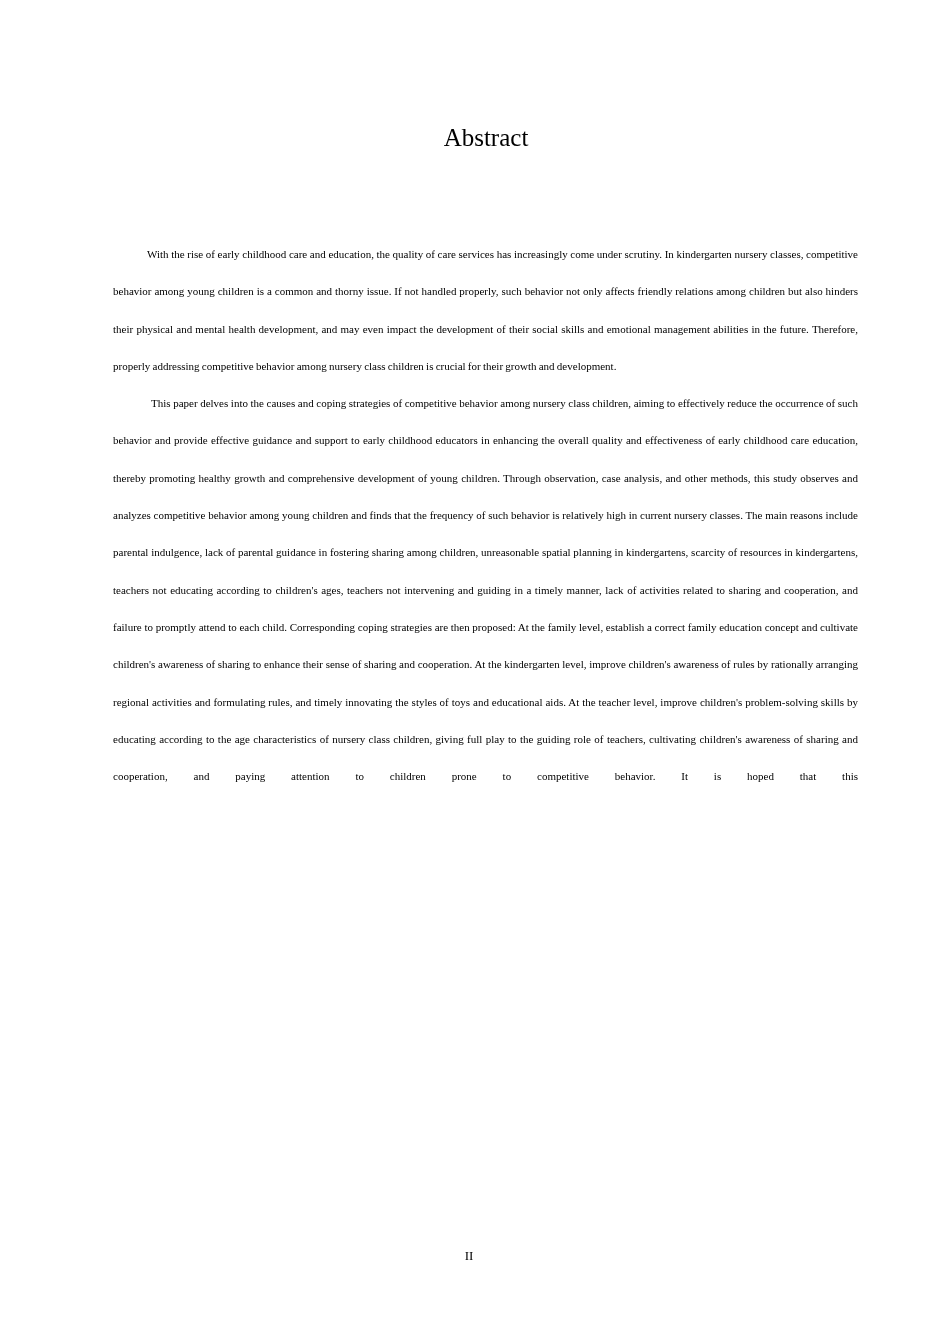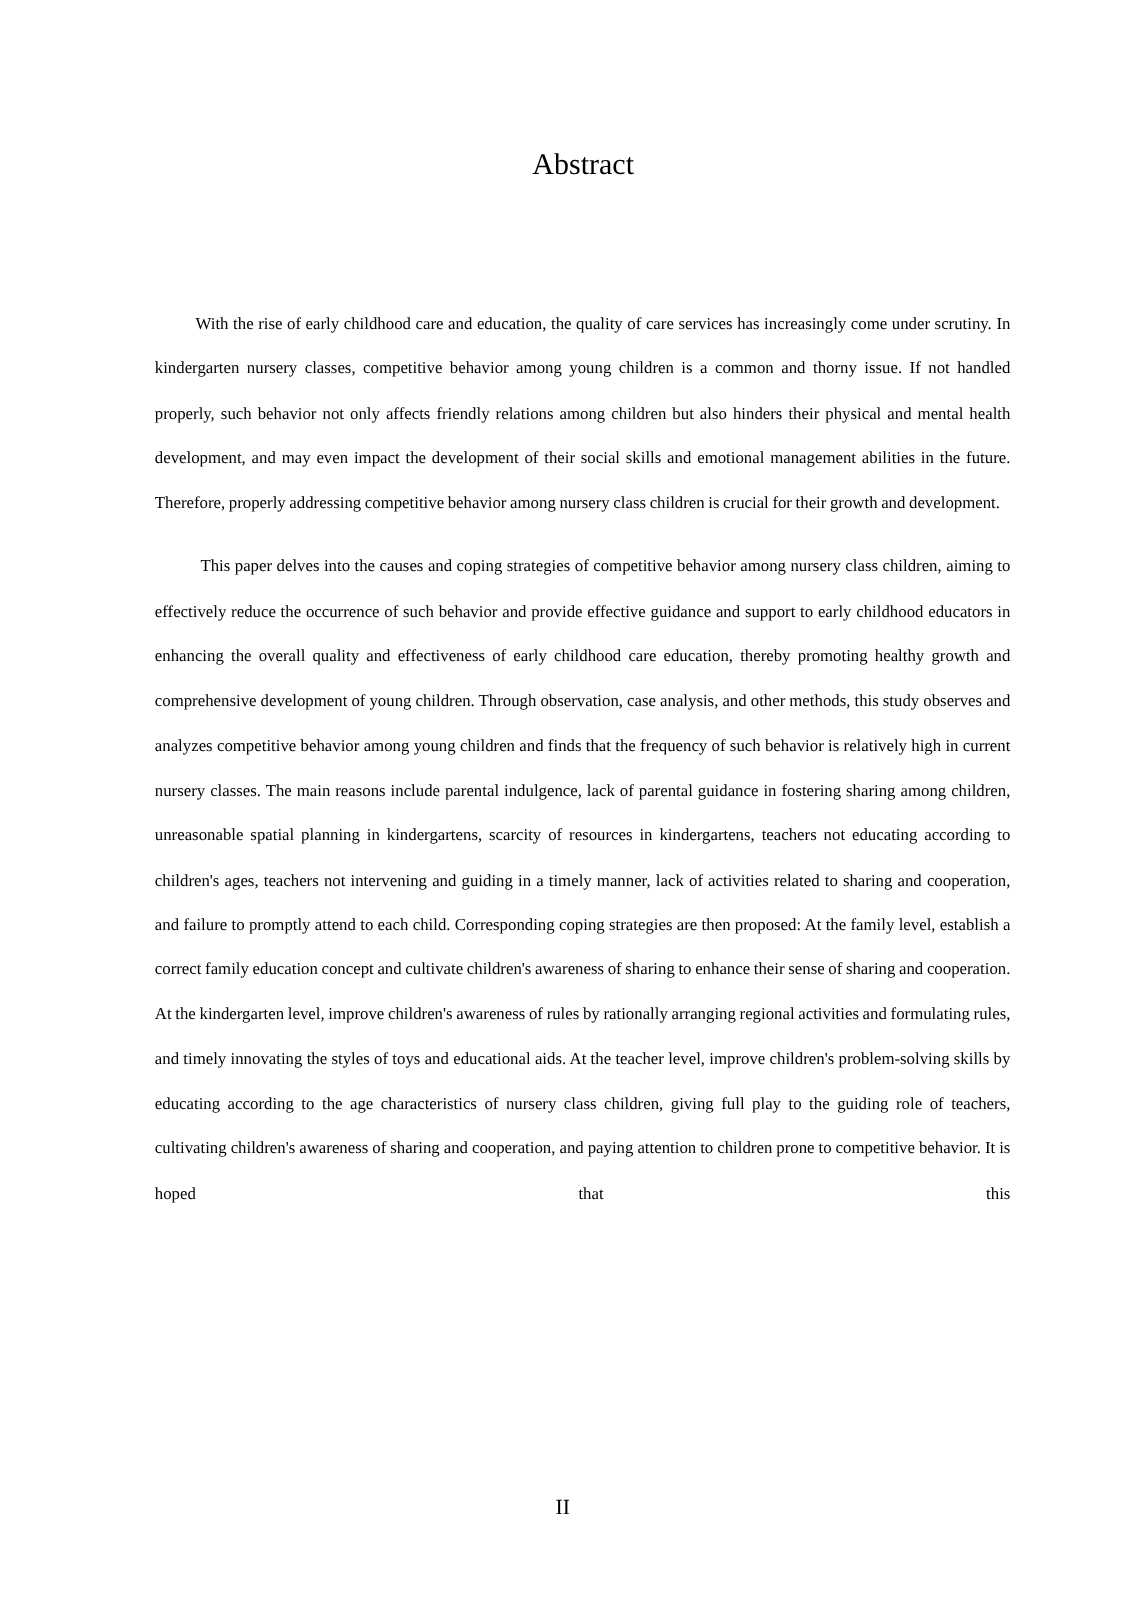--- a/index.html
+++ b/index.html
@@ -33,41 +33,41 @@
       line-height: 32px;
       letter-spacing: 0;
     }
     .body-text {
       position: absolute;
       left: 113px;
       top: 236px;
       width: 745px;
     }
     .body-text p {
-      margin: 16px;
-      font-size: 14px;
+      margin: 0;
+      font-size: 11px;
       line-height: 37.3px;
       text-align: justify;
       text-align-last: justify;
       text-indent: 34px;
       word-spacing: -0.5px;
     }
     .body-text p.last-line-left {
       text-align-last: left;
     }
     .body-text p.p2 {
       text-indent: 38px;
     }
     .page-number {
       position: absolute;
       top: 1248px;
       left: 0;
       width: 938px;
       text-align: center;
-      font-size: 18px;
+      font-size: 13px;
       line-height: 16px;
     }
   </style>
 </head>
 <body>
 
 <div class="page">
   <h1 class="title" style="margin:0;font-weight:normal;">Abstract</h1>
 
   <div class="body-text">

